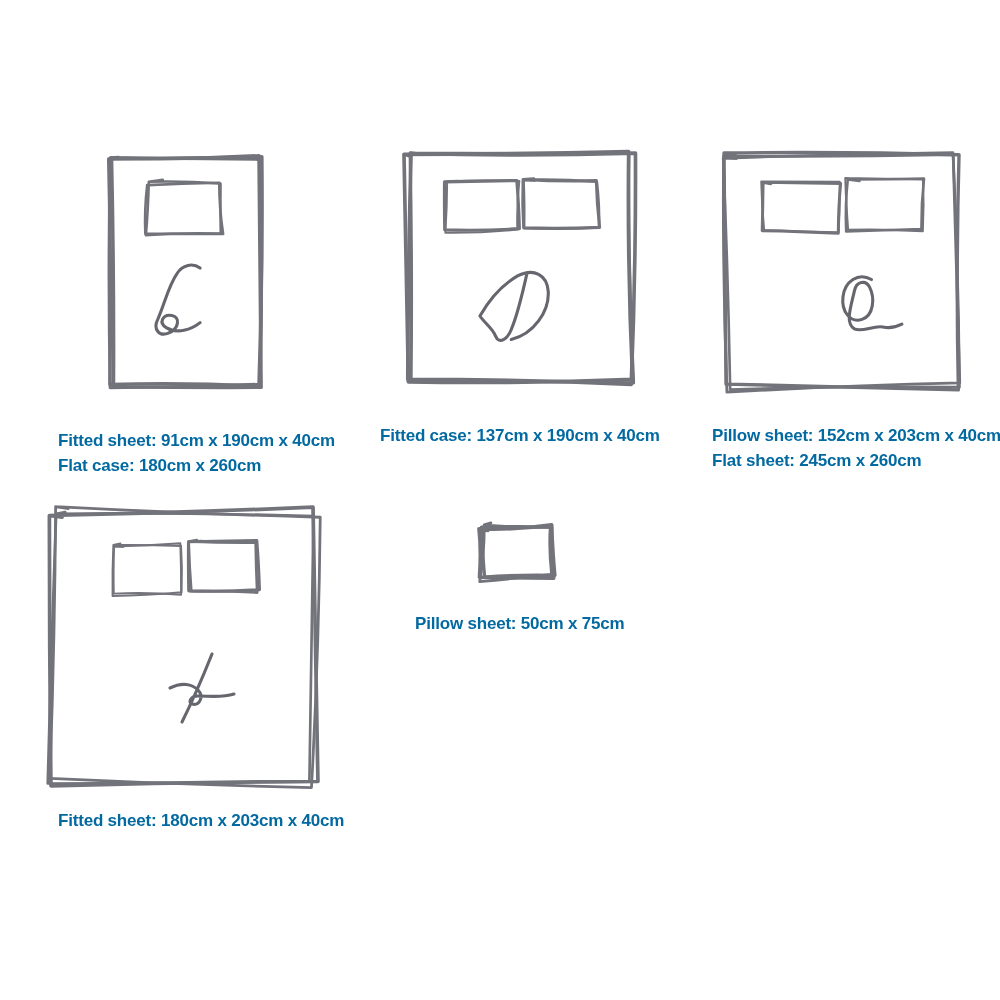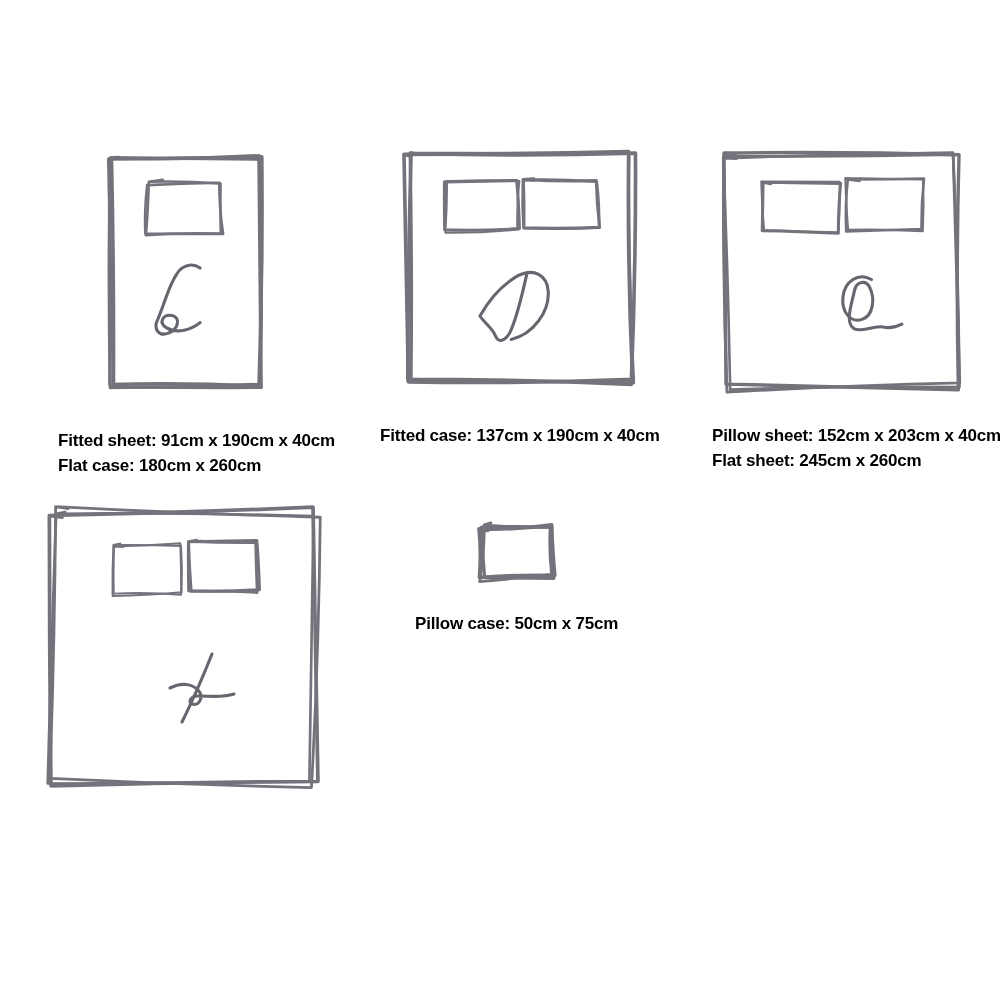--- a/index.html
+++ b/index.html
@@ -19,21 +19,21 @@
   }
   figure.sketch {
     position: absolute;
     margin: 0;
     padding: 0;
   }
   figure.sketch svg { display: block; }
 
   .spec {
     position: absolute;
-    color: #000000;
+    color: #0369a1;
     font-size: 17px;
     font-weight: 700;
     line-height: 25px;
     letter-spacing: -0.2px;
     white-space: nowrap;
   }
   .spec p { margin: 0; }
 
   
   #bed-s      { left: 100px; top: 145px; }
@@ -119,19 +119,20 @@
   <div class="spec" id="spec-d">
     <p>Fitted case: 137cm x 190cm x 40cm</p>
   </div>
 
   <div class="spec" id="spec-q">
     <p>Pillow sheet: 152cm x 203cm x 40cm</p>
     <p>Flat sheet: 245cm x 260cm</p>
   </div>
 
   <div class="spec" id="spec-k">
+    <p>Fitted sheet: 180cm x 203cm x 40cm</p>
   </div>
 
   <div class="spec" id="spec-pillow">
-    <p>Pillow case: 50cm x 75cm</p>
+    <p>Pillow sheet: 50cm x 75cm</p>
   </div>
 
 </div>
 
 </body></html>

